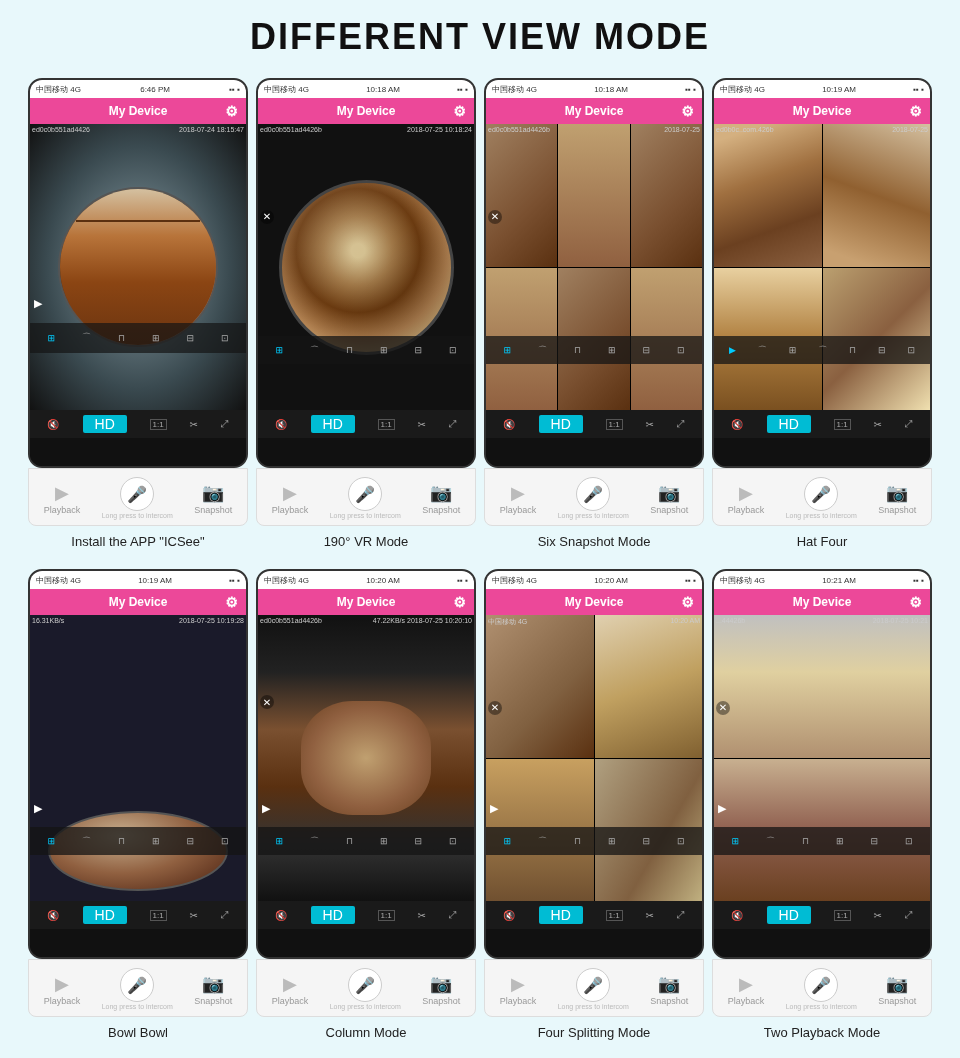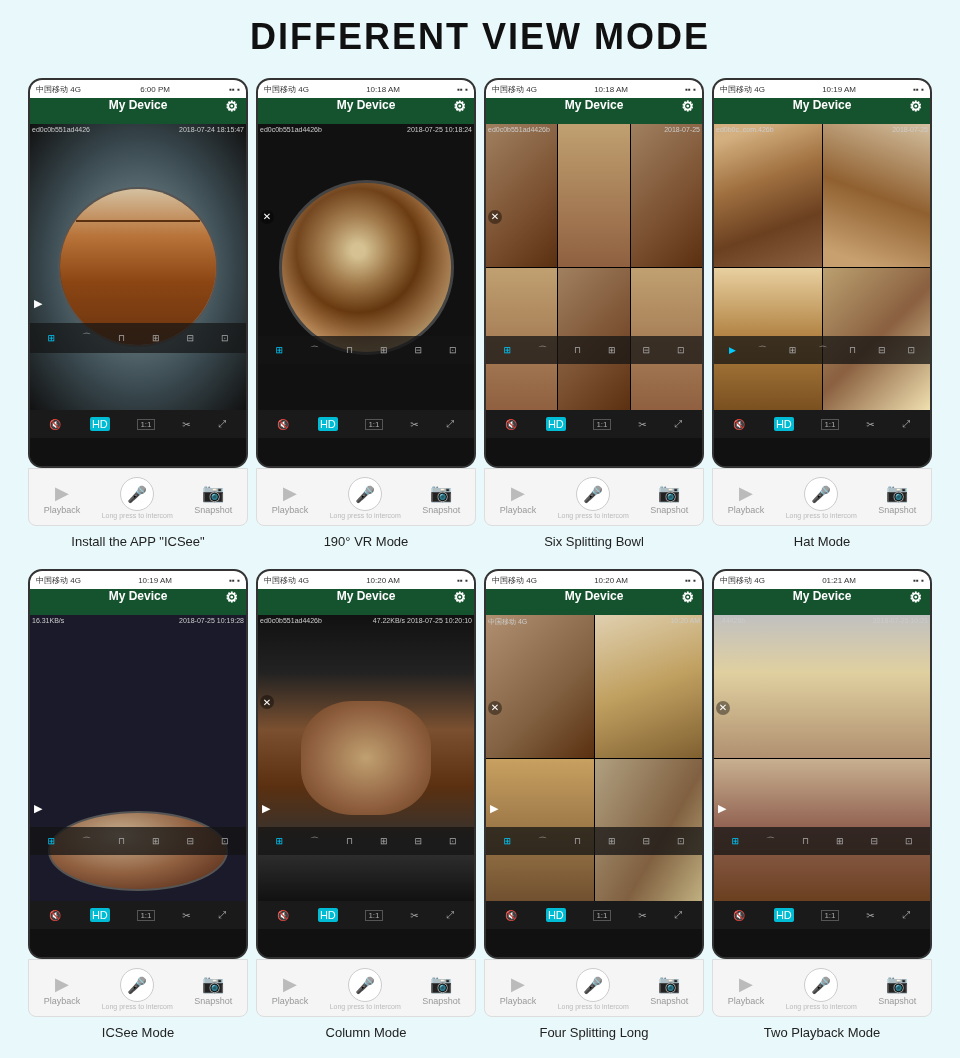--- a/index.html
+++ b/index.html
@@ -46,24 +46,24 @@
       height: 18px;
       display: flex;
       align-items: center;
       justify-content: space-between;
       padding: 0 6px;
       font-size: 8px;
       color: #333;
       flex-shrink: 0;
     }
     .phone-titlebar {
-      background: #14532d;
+      background: #ec4899;
       height: 26px;
       display: flex;
-      align-items: flex-start;
+      align-items: center;
       justify-content: center;
       font-size: 12px;
       color: #fff;
       font-weight: bold;
       flex-shrink: 0;
     }
     .phone-camera-area {
       flex: 1;
       background: #222;
       position: relative;
@@ -84,22 +84,22 @@
       justify-content: space-around;
       padding: 0 6px;
     }
     .ctrl-icon {
       color: #aaa;
       font-size: 10px;
     }
     .hd-badge {
       background: #00bcd4;
       color: #fff;
-      font-size: 11px;
-      padding: 1px 2px;
+      font-size: 14px;
+      padding: 1px 12px;
       border-radius: 2px;
     }
     .phone-label {
       font-size: 13px;
       color: #222;
       margin-top: 8px;
       text-align: center;
       font-weight: normal;
     }
     
@@ -315,21 +315,21 @@
 <body>
 
 <div class="page-title">DIFFERENT VIEW MODE</div>
 
 <div class="grid-row">
 
   <div class="phone-col">
     <div class="phone-frame">
       <div class="phone-statusbar">
         <span>中国移动 4G</span>
-        <span>6:00 PM</span>
+        <span>6:46 PM</span>
         <span>▪▪ ▪</span>
       </div>
       <div class="phone-titlebar">
         <span>My Device</span>
         <span style="position:absolute;right:8px;font-size:14px;">⚙</span>
       </div>
       <div class="phone-camera-area">
         <div class="info-overlay">
           <span>ed0c0b551ad4426</span>
           <span>2018-07-24 18:15:47</span>
@@ -492,21 +492,21 @@
         <div class="action-icon-wrap">
           <div class="action-icon-circle">🎤</div>
           <span class="action-sublabel">Long press to intercom</span>
         </div>
         <div class="action-icon-wrap">
           <span class="action-icon-small">📷</span>
           <span class="action-label">Snapshot</span>
         </div>
       </div>
     </div>
-    <div class="phone-label">Six Splitting Bowl</div>
+    <div class="phone-label">Six Snapshot Mode</div>
   </div>
 
   <div class="phone-col">
     <div class="phone-frame">
       <div class="phone-statusbar">
         <span>中国移动 4G</span>
         <span>10:19 AM</span>
         <span>▪▪ ▪</span>
       </div>
       <div class="phone-titlebar">
@@ -553,21 +553,21 @@
         <div class="action-icon-wrap">
           <div class="action-icon-circle">🎤</div>
           <span class="action-sublabel">Long press to intercom</span>
         </div>
         <div class="action-icon-wrap">
           <span class="action-icon-small">📷</span>
           <span class="action-label">Snapshot</span>
         </div>
       </div>
     </div>
-    <div class="phone-label">Hat Mode</div>
+    <div class="phone-label">Hat Four</div>
   </div>
 
 </div>
 
 <div style="height:16px;"></div>
 
 <div class="grid-row">
 
   <div class="phone-col">
     <div class="phone-frame">
@@ -617,21 +617,21 @@
         <div class="action-icon-wrap">
           <div class="action-icon-circle">🎤</div>
           <span class="action-sublabel">Long press to intercom</span>
         </div>
         <div class="action-icon-wrap">
           <span class="action-icon-small">📷</span>
           <span class="action-label">Snapshot</span>
         </div>
       </div>
     </div>
-    <div class="phone-label">ICSee Mode</div>
+    <div class="phone-label">Bowl Bowl</div>
   </div>
 
   <div class="phone-col">
     <div class="phone-frame">
       <div class="phone-statusbar">
         <span>中国移动 4G</span>
         <span>10:20 AM</span>
         <span>▪▪ ▪</span>
       </div>
       <div class="phone-titlebar">
@@ -736,28 +736,28 @@
         <div class="action-icon-wrap">
           <div class="action-icon-circle">🎤</div>
           <span class="action-sublabel">Long press to intercom</span>
         </div>
         <div class="action-icon-wrap">
           <span class="action-icon-small">📷</span>
           <span class="action-label">Snapshot</span>
         </div>
       </div>
     </div>
-    <div class="phone-label">Four Splitting Long</div>
+    <div class="phone-label">Four Splitting Mode</div>
   </div>
 
   <div class="phone-col">
     <div class="phone-frame">
       <div class="phone-statusbar">
         <span>中国移动 4G</span>
-        <span>01:21 AM</span>
+        <span>10:21 AM</span>
         <span>▪▪ ▪</span>
       </div>
       <div class="phone-titlebar">
         <span>My Device</span>
         <span style="position:absolute;right:8px;font-size:14px;">⚙</span>
       </div>
       <div class="phone-camera-area">
         <div class="info-overlay">
           <span>...44426b</span>
           <span>2018-07-25 10:21</span>

